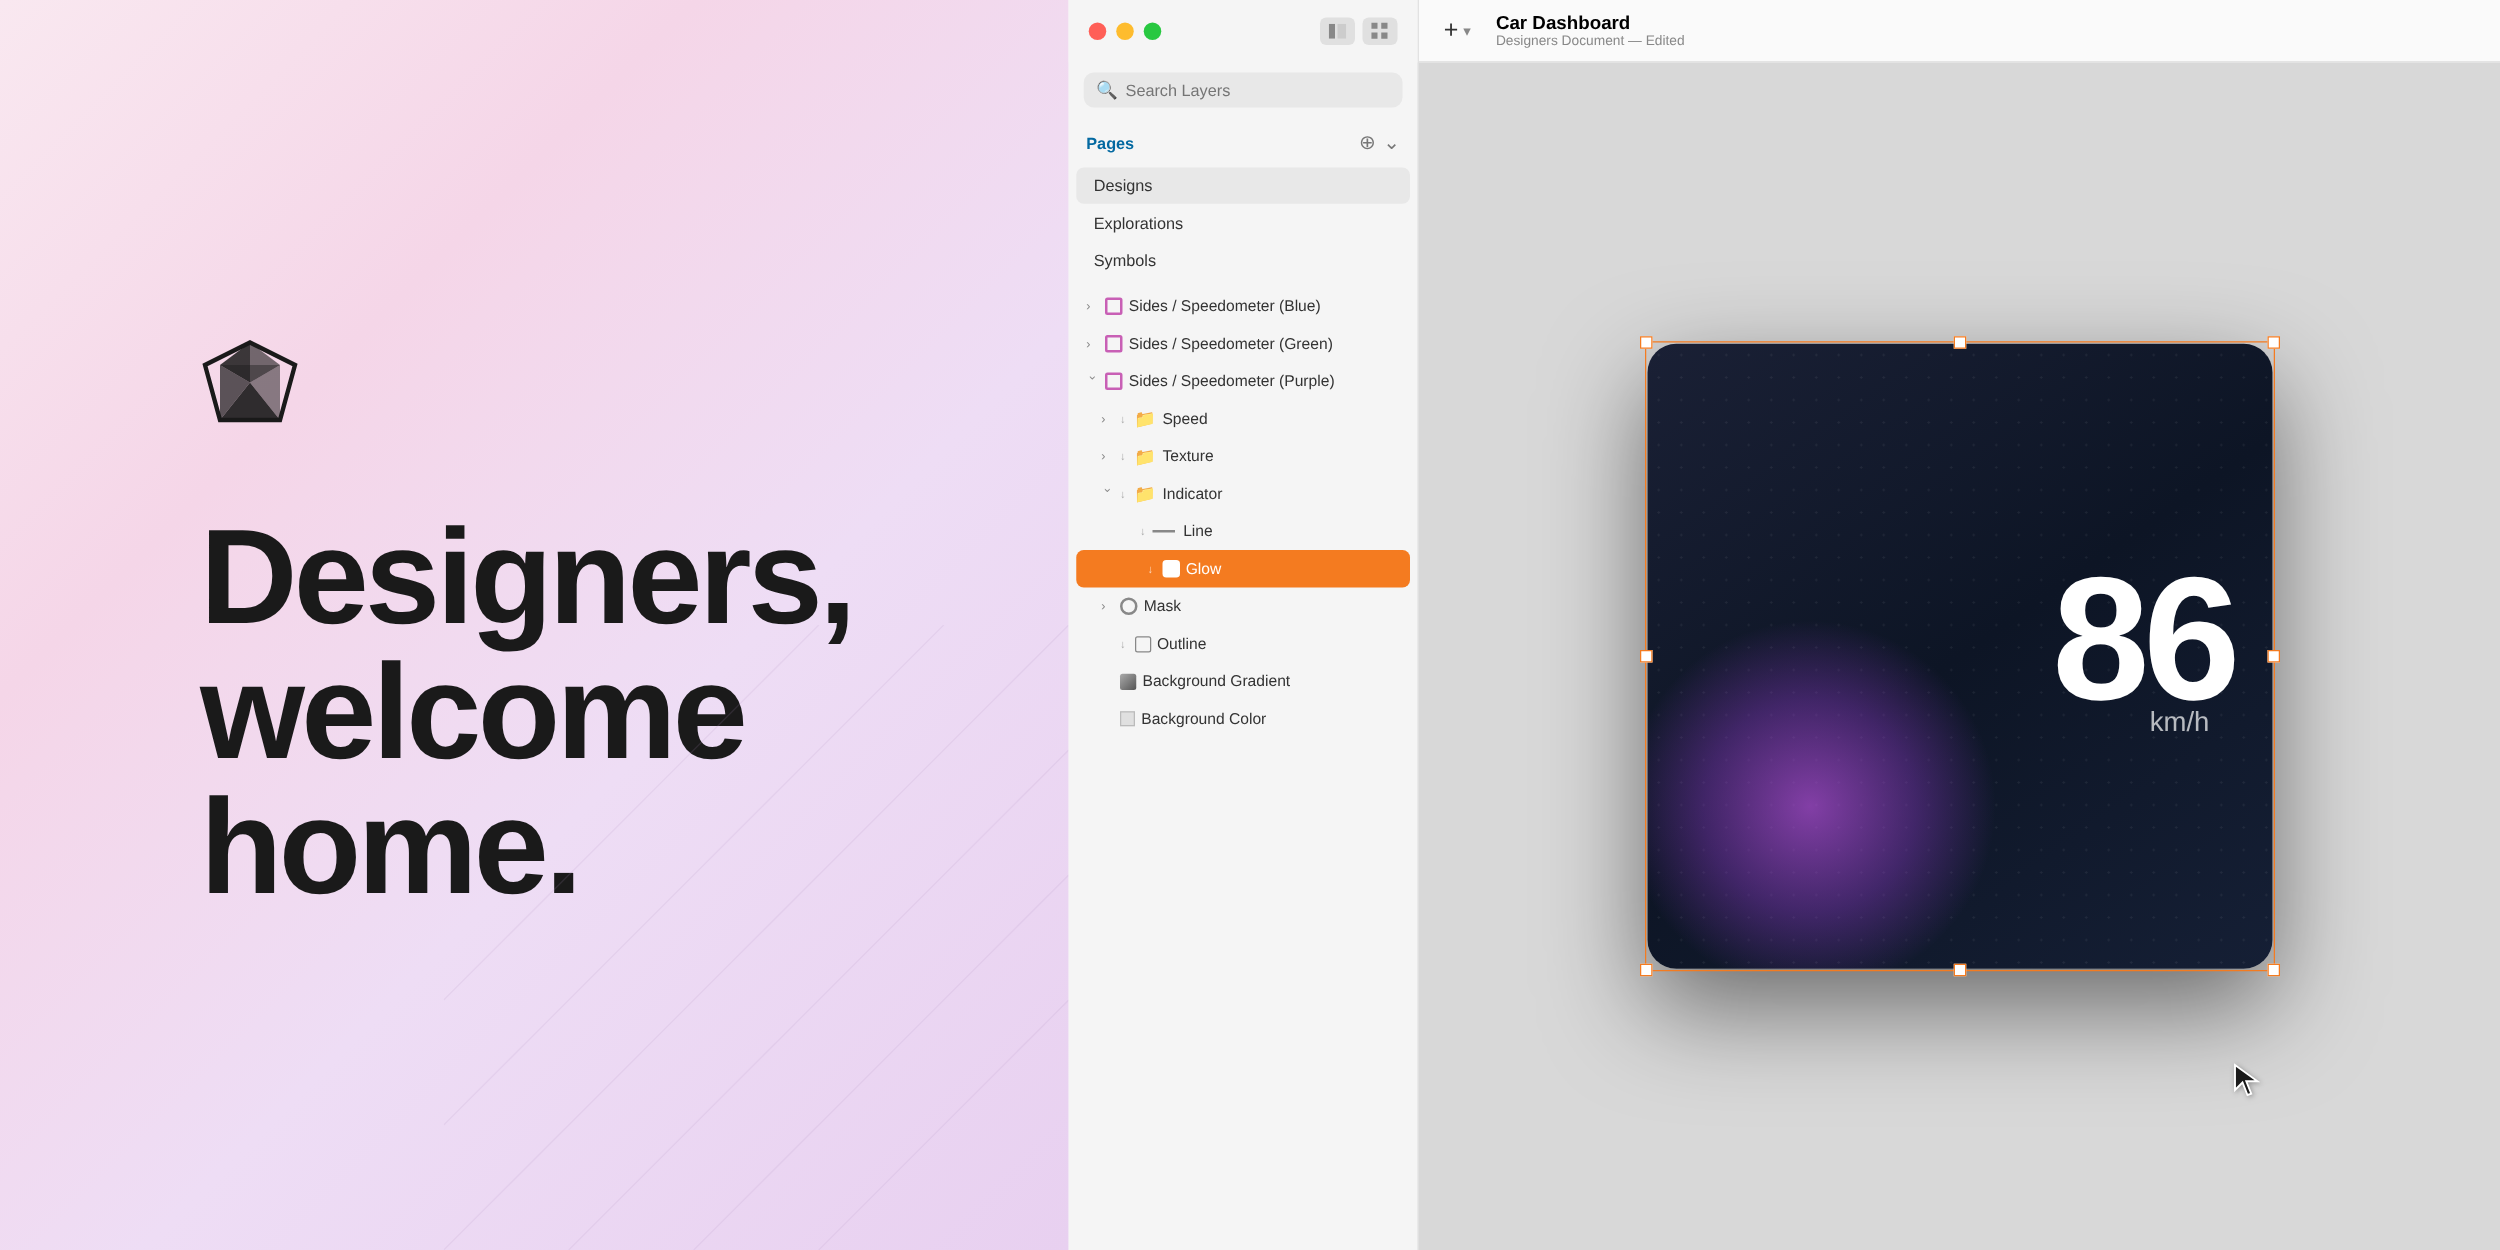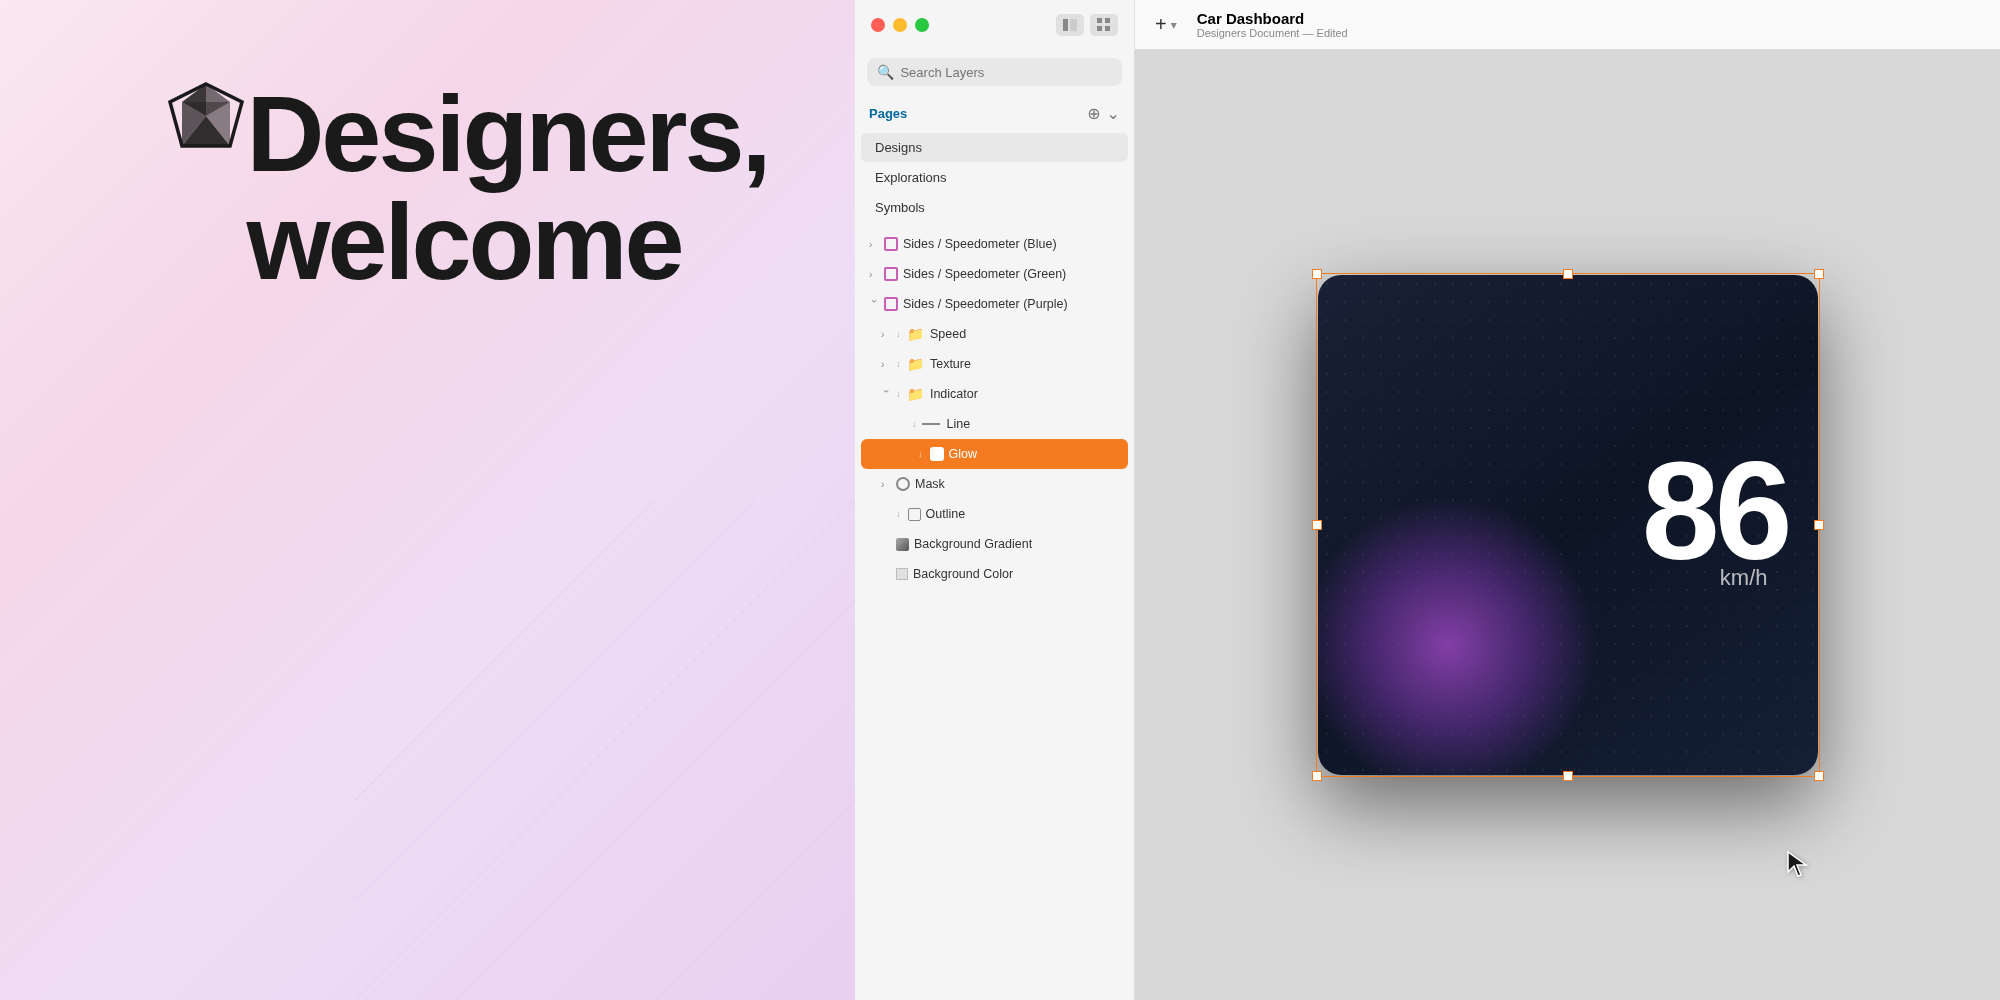--- a/index.html
+++ b/index.html
@@ -11,21 +11,21 @@
       display: flex;
       position: relative;
     }
 
     
     .hero {
       flex: 0 0 855px;
       height: 1000px;
       background: linear-gradient(135deg, #f9e8f0 0%, #f5d6e8 30%, #eeddf5 60%, #e8d0f0 100%);
       display: flex;
-      flex-direction: row;
+      flex-direction: column;
       justify-content: center;
       padding: 80px 80px 80px 160px;
       position: relative;
       overflow: hidden;
     }
 
     .hero-bg-lines {
       position: absolute;
       bottom: 0;
       right: 0;
@@ -435,20 +435,21 @@
       <polygon points="16,22 64,22 40,36" fill="#1a1a1a" opacity="0.4"></polygon>
       <polygon points="16,22 40,36 16,66" fill="#1a1a1a" opacity="0.7"></polygon>
       <polygon points="64,22 40,36 64,66" fill="#1a1a1a" opacity="0.5"></polygon>
       <polygon points="16,66 40,36 64,66" fill="#1a1a1a" opacity="0.9"></polygon>
     </svg>
   </div>
 
   <div class="hero-title">
     <div>Designers,</div>
     <div>welcome</div>
+    <div>home.</div>
   </div>
 </div>
 
 <div class="app-window">
 
   <div class="sidebar">
 
     <div class="sidebar-titlebar">
       <div class="traffic-lights">
         <div class="tl-btn tl-close"></div>

